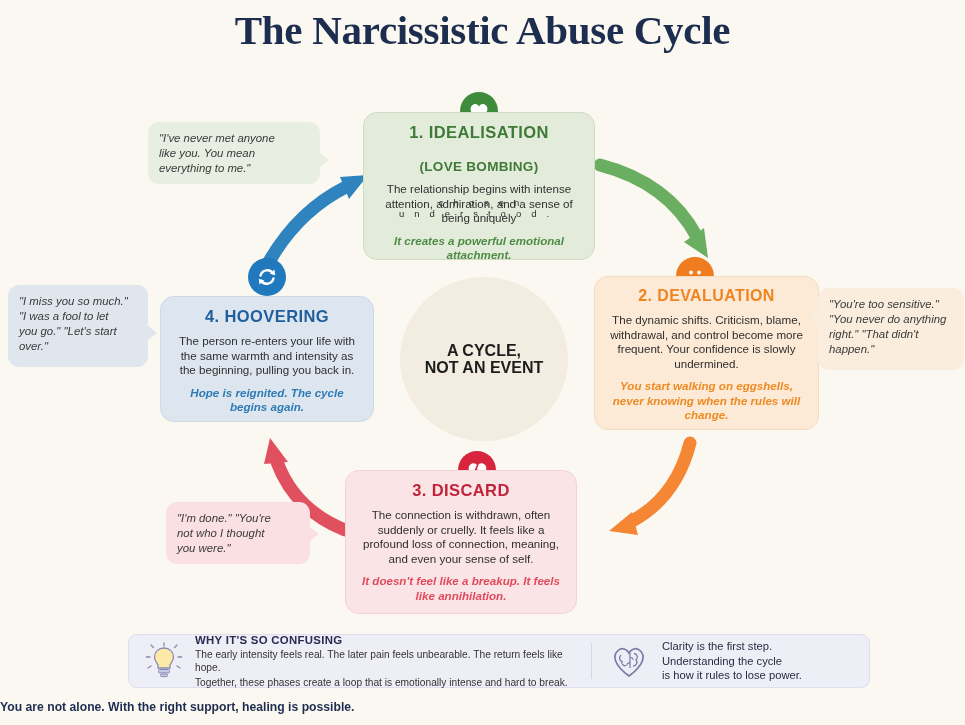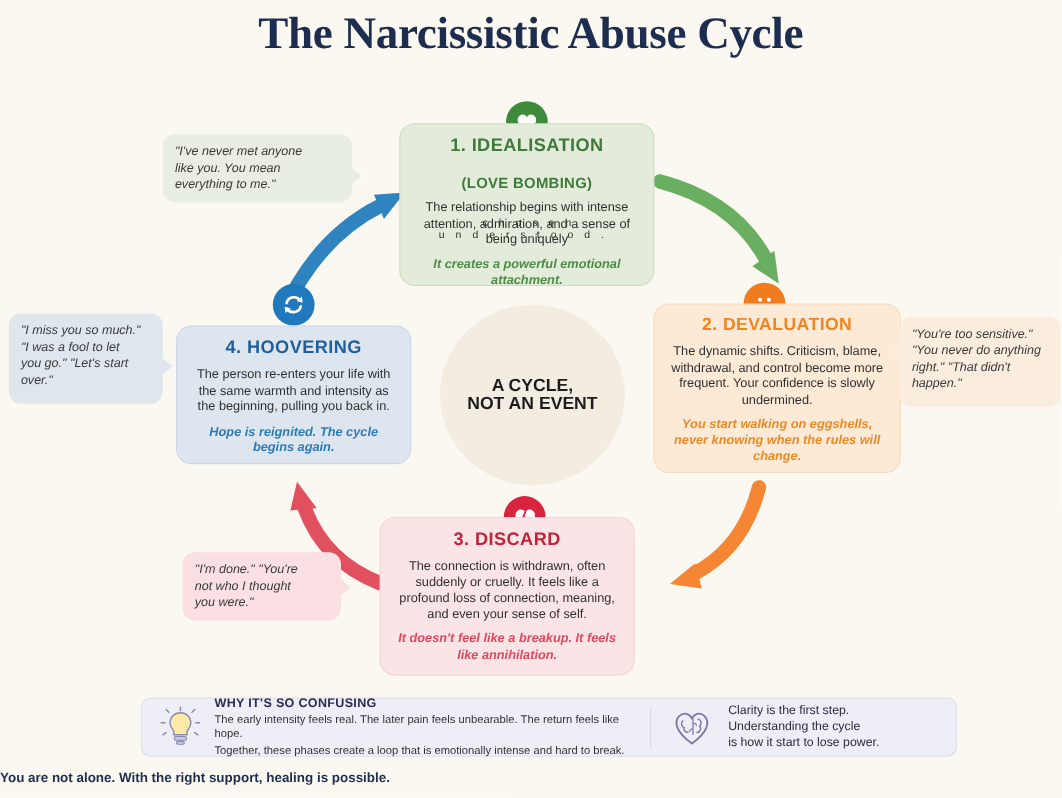--- a/index.html
+++ b/index.html
@@ -322,20 +322,20 @@
           <path d="M13 13 C10.5 15 11.5 19 14 19.5 C13 22 15.5 24.5 18 23.5" fill="none" stroke="#7a7aa6" stroke-width="1.3"></path>
           <path d="M26 11.5 C29.5 12 30.5 16 28 18 C30 20 28.5 24 25 24" fill="none" stroke="#7a7aa6" stroke-width="1.3"></path>
           <path d="M22 11 L22 26" stroke="#7a7aa6" stroke-width="1.2"></path>
           <path d="M22 16 C24 15 25.5 16.5 25 18" fill="none" stroke="#7a7aa6" stroke-width="1.1"></path>
           <path d="M22 21 C20 20.5 18.5 22 19 23.5" fill="none" stroke="#7a7aa6" stroke-width="1.1"></path>
         </svg>
       </span>
       <div style="margin-left:12px;">
         <div class="f-right-text">Clarity is the first step.</div>
         <div class="f-right-text">Understanding the cycle</div>
-        <div class="f-right-text">is how it start to lose power.</div>
+        <div class="f-right-text">is how it rules to lose power.</div>
       </div>
     </div>
   </div>
 
   <div id="tagline">You are not alone. With the right support, healing is possible.</div>
 
 </div>
 
 </body></html>

